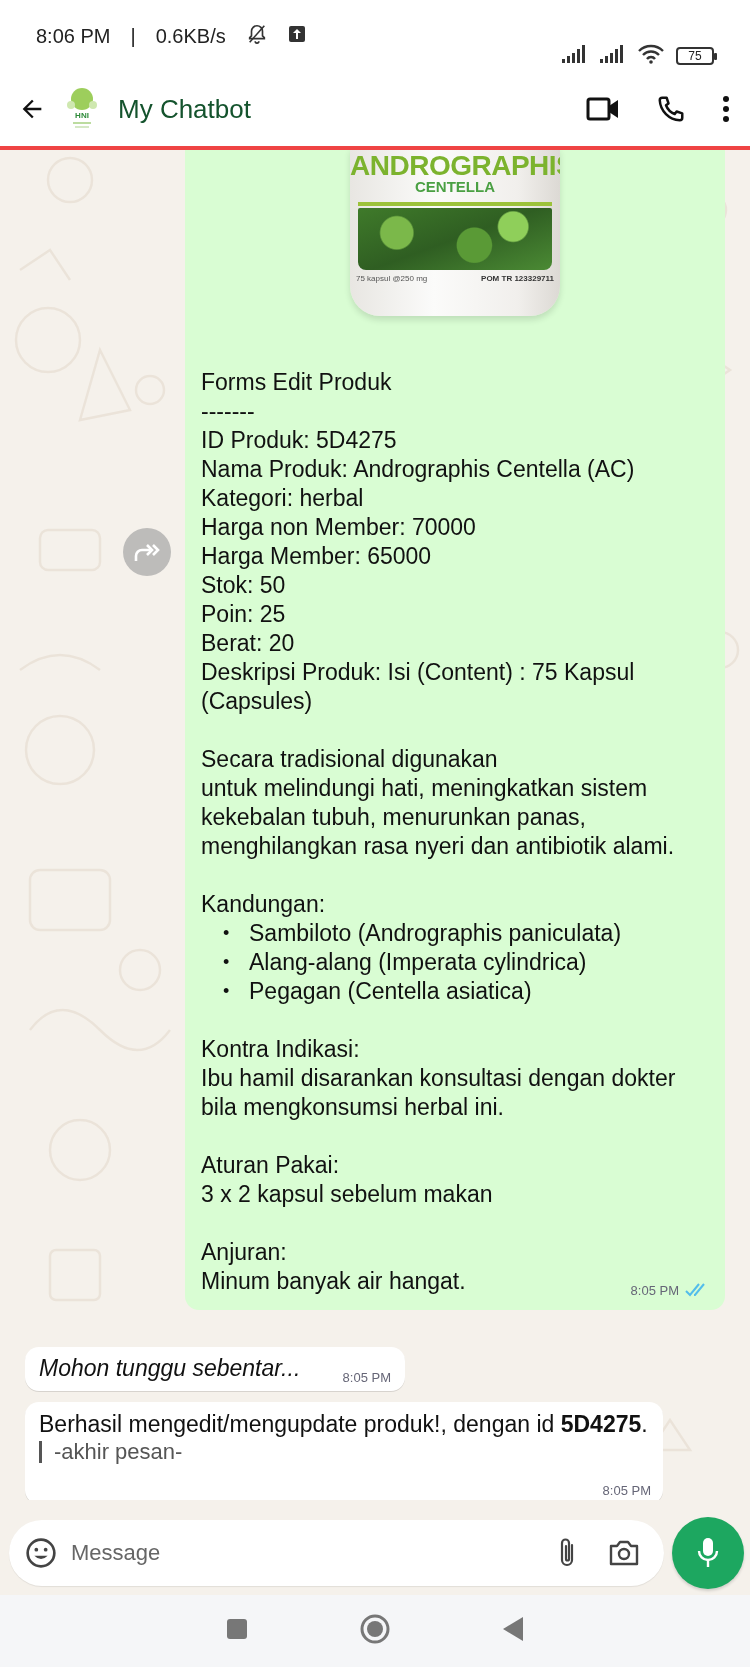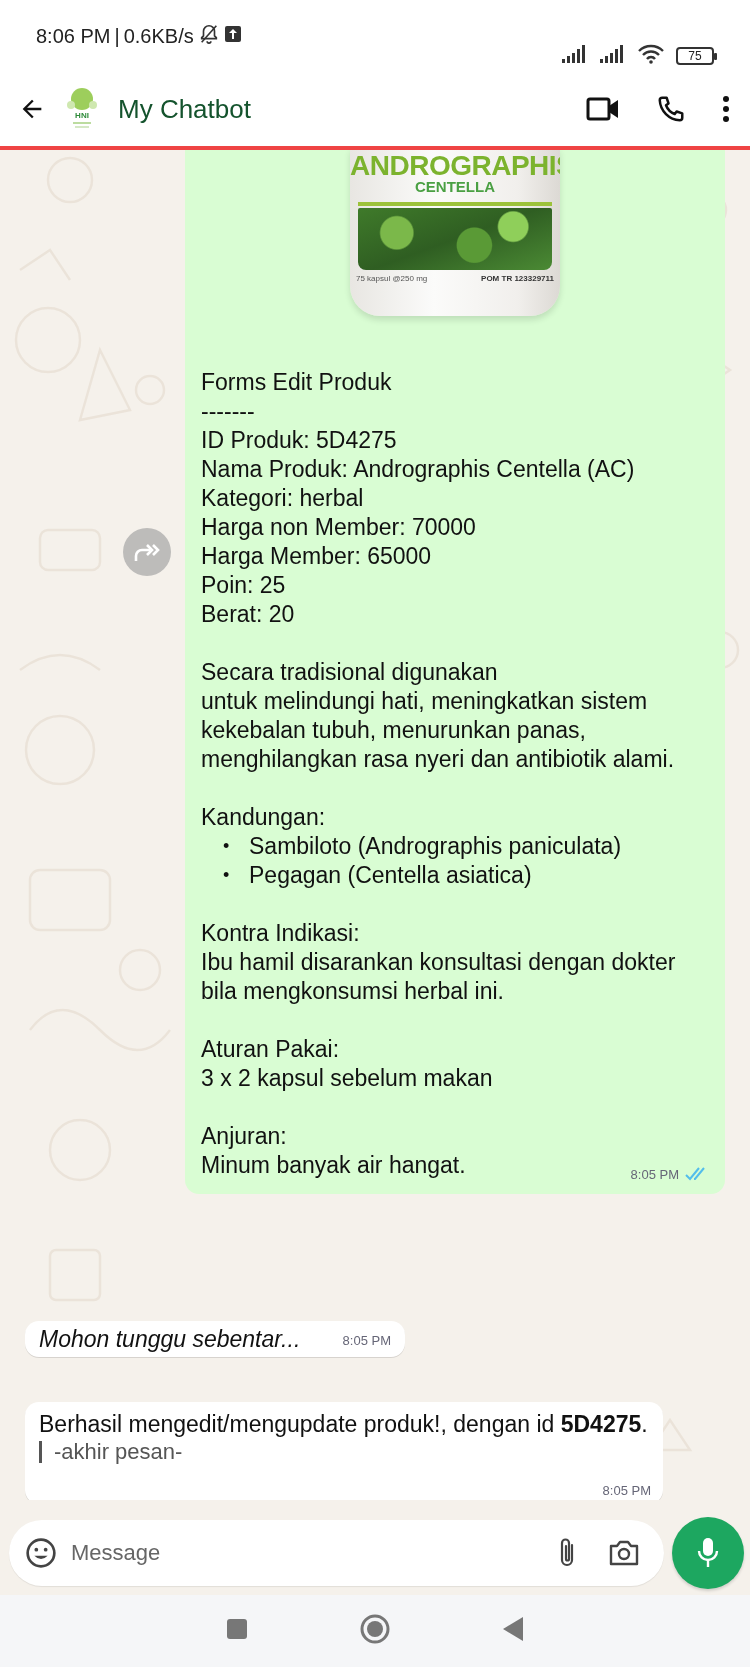--- a/index.html
+++ b/index.html
@@ -1,20 +1,20 @@
 <!DOCTYPE html>
 <html><head>
 <meta charset="utf-8">
 <style>
   * { box-sizing: border-box; margin: 0; padding: 0; }
   html, body { width: 750px; height: 1667px; overflow: hidden; }
   body { font-family: "Liberation Sans", sans-serif; background: #f5f1eb; position: relative; color: #111; }
 
   .status-bar { position: absolute; top: 0; left: 0; width: 750px; height: 72px; background: #fff; display: flex; align-items: center; padding: 0 36px; }
-  .status-left { display: flex; align-items: center; gap: 4px; font-size: 20px; color: #222; }
+  .status-left { display: flex; align-items: center; gap: 20px; font-size: 20px; color: #222; }
   .status-right { margin-left: auto; display: flex; align-items: center; gap: 12px; margin-top: 40px; }
   .battery { width: 38px; height: 18px; border: 2px solid #333; border-radius: 4px; font-size: 12px; display: flex; align-items: center; justify-content: center; position: relative; color: #222; }
   .battery::after { content: ""; position: absolute; right: -5px; top: 4px; width: 3px; height: 7px; background: #333; border-radius: 1px; }
 
   .app-bar { position: absolute; top: 72px; left: 0; width: 750px; height: 78px; background: #fff; display: flex; align-items: center; padding: 0 12px; border-bottom: 4px solid #ef4444; }
   .back-btn { width: 40px; height: 40px; display: flex; align-items: center; justify-content: center; }
   .avatar { width: 44px; height: 50px; margin-left: 8px; display: flex; flex-direction: column; align-items: center; justify-content: center; }
   .chat-title { font-size: 26px; color: #14532d; margin-left: 14px; }
   .app-actions { margin-left: auto; display: flex; align-items: center; gap: 36px; padding-right: 8px; }
   .icon-btn { display: flex; align-items: center; justify-content: center; }
@@ -35,21 +35,21 @@
   .msg-text { font-size: 23px; line-height: 29px; color: #111; margin-top: 50px; }
   .msg-text .blank { height: 29px; }
   .bullet-list { list-style: none; padding-left: 22px; }
   .bullet-list li { position: relative; padding-left: 26px; }
   .bullet-list li::before { content: "•"; position: absolute; left: 0; top: 0; font-size: 18px; }
   .meta-out { display: flex; justify-content: flex-end; align-items: center; gap: 6px; margin-top: -14px; font-size: 13px; color: #667; }
 
   .forward-btn { position: absolute; left: 123px; top: 378px; width: 48px; height: 48px; border-radius: 50%; background: #bdbcba; display: flex; align-items: center; justify-content: center; }
 
   .bubble-in { position: absolute; left: 25px; background: #fff; border-radius: 14px; padding: 8px 14px; box-shadow: 0 1px 0.5px rgba(0,0,0,0.12); }
-  .bubble-in.b1 { top: 1171px; width: 380px; height: 36px; display: flex; align-items: center; }
+  .bubble-in.b1 { top: 1197px; width: 380px; height: 44px; display: flex; align-items: flex-end; }
   .bubble-in.b2 { top: 1252px; width: 638px; height: 102px; }
   .in-text { font-size: 23px; line-height: 29px; color: #111; }
   .in-italic { font-style: italic; }
   .time-in { font-size: 13px; color: #667; }
   .b1 .time-in { margin-left: auto; margin-bottom: -2px; }
   .quote-line { display: flex; align-items: center; gap: 12px; color: #555; font-size: 22px; }
   .quote-bar { width: 3px; height: 22px; background: #555; }
   .b2 .time-in { position: absolute; right: 12px; bottom: 6px; }
 
   .composer { position: absolute; top: 1520px; left: 9px; width: 655px; height: 66px; background: #fff; border-radius: 33px; display: flex; padding: 0 16px; box-shadow: 0 1px 1px rgba(0,0,0,0.08); }
@@ -193,29 +193,32 @@
     </div>
 
     <div class="msg-text">
       <div>Forms Edit Produk</div>
       <div>-------</div>
       <div>ID Produk: 5D4275</div>
       <div>Nama Produk: Andrographis Centella (AC)</div>
       <div>Kategori: herbal</div>
       <div>Harga non Member: 70000</div>
       <div>Harga Member: 65000</div>
+      <div>Stok: 50</div>
       <div>Poin: 25</div>
       <div>Berat: 20</div>
+      <div style="width:480px">Deskripsi Produk: Isi (Content) : 75 Kapsul (Capsules)</div>
       <div class="blank"></div>
       <div>Secara tradisional digunakan</div>
       <div style="width:500px">untuk melindungi hati, meningkatkan sistem kekebalan tubuh, menurunkan panas, menghilangkan rasa nyeri dan antibiotik alami.</div>
       <div class="blank"></div>
       <div>Kandungan:</div>
       <ul class="bullet-list">
         <li>Sambiloto (Andrographis paniculata)</li>
+        <li>Alang-alang (Imperata cylindrica)</li>
         <li>Pegagan (Centella asiatica)</li>
       </ul>
       <div class="blank"></div>
       <div>Kontra Indikasi:</div>
       <div style="width:500px">Ibu hamil disarankan konsultasi dengan dokter bila mengkonsumsi herbal ini.</div>
       <div class="blank"></div>
       <div>Aturan Pakai:</div>
       <div>3 x 2 kapsul sebelum makan</div>
       <div class="blank"></div>
       <div>Anjuran:</div>

